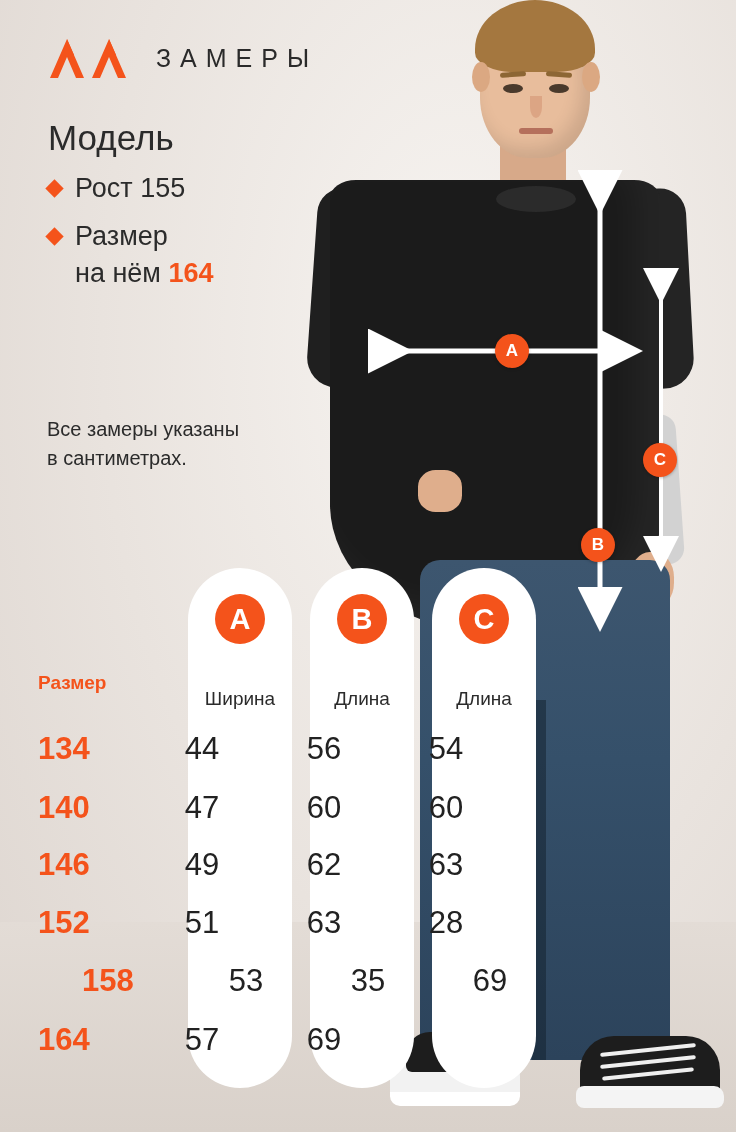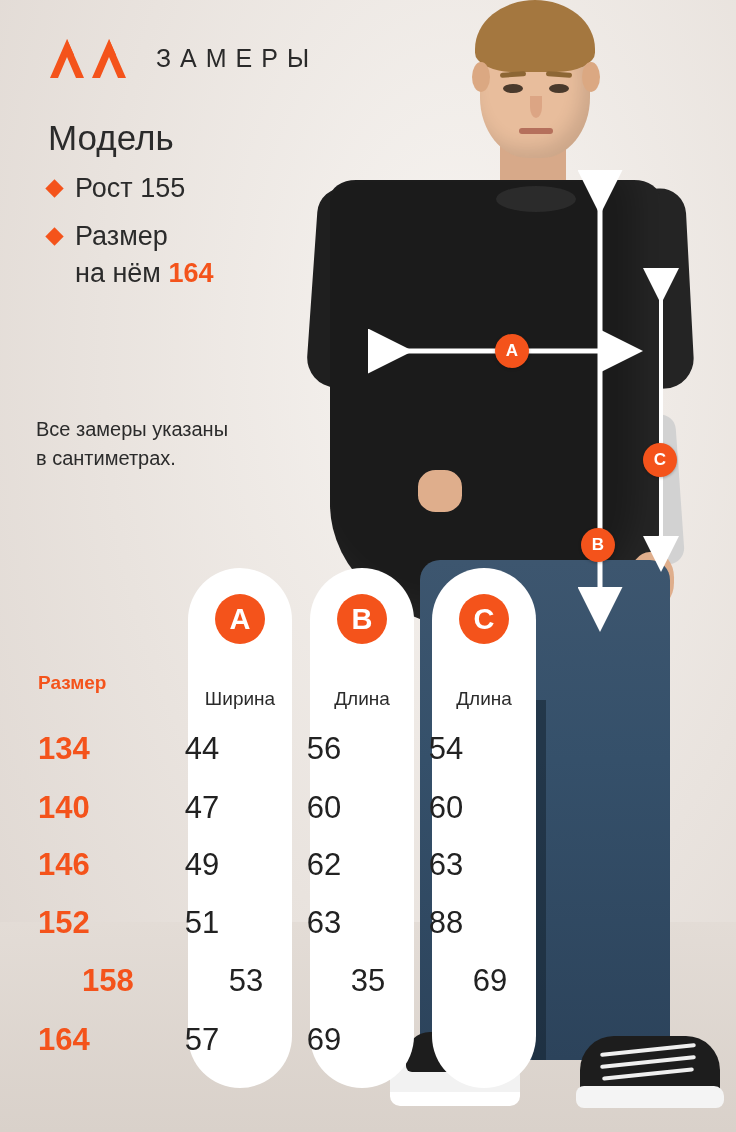--- a/index.html
+++ b/index.html
@@ -136,21 +136,21 @@
   .bullets { position:absolute; left:48px; top:170px; width:280px; }
   .bullet-row { display:flex; align-items:flex-start; gap:14px; margin-bottom:12px; }
   .diamond {
     width:13px; height:13px; background:#f4531b; transform:rotate(45deg);
     margin-top:12px; flex:none;
   }
   .bullet-text { font-size:27px; color:#2b2b2b; line-height:1.35; }
   .bullet-text .accent { color:#f4531b; font-weight:700; }
 
   .note {
-    position:absolute; left:36px; top:415px; width:300px;
+    position:absolute; left:47px; top:415px; width:300px;
     font-size:20px; line-height:1.45; color:#2b2b2b;
   }
 
   
   .meas { position:absolute; left:0; top:0; width:736px; height:1132px; pointer-events:none; }
   .badge {
     position:absolute; width:34px; height:34px; border-radius:50%;
     background:#f4531b; color:#fff; font-size:17px; font-weight:700;
     display:flex; align-items:center; justify-content:center;
     box-shadow:0 1px 3px rgba(0,0,0,.25);
@@ -335,21 +335,21 @@
     <div class="size-row" style="top:838px;">
       <div class="size-name">146</div>
       <div class="cell cell-a">49</div>
       <div class="cell cell-b">62</div>
       <div class="cell cell-c">63</div>
     </div>
     <div class="size-row" style="top:896px;">
       <div class="size-name">152</div>
       <div class="cell cell-a">51</div>
       <div class="cell cell-b">63</div>
-      <div class="cell cell-c">88</div>
+      <div class="cell cell-c">28</div>
     </div>
     <div class="size-row" style="top:954px;margin-left:44px;">
       <div class="size-name">158</div>
       <div class="cell cell-a">53</div>
       <div class="cell cell-b">35</div>
       <div class="cell cell-c">69</div>
     </div>
     <div class="size-row" style="top:1013px;">
       <div class="size-name">164</div>
       <div class="cell cell-a">57</div>

